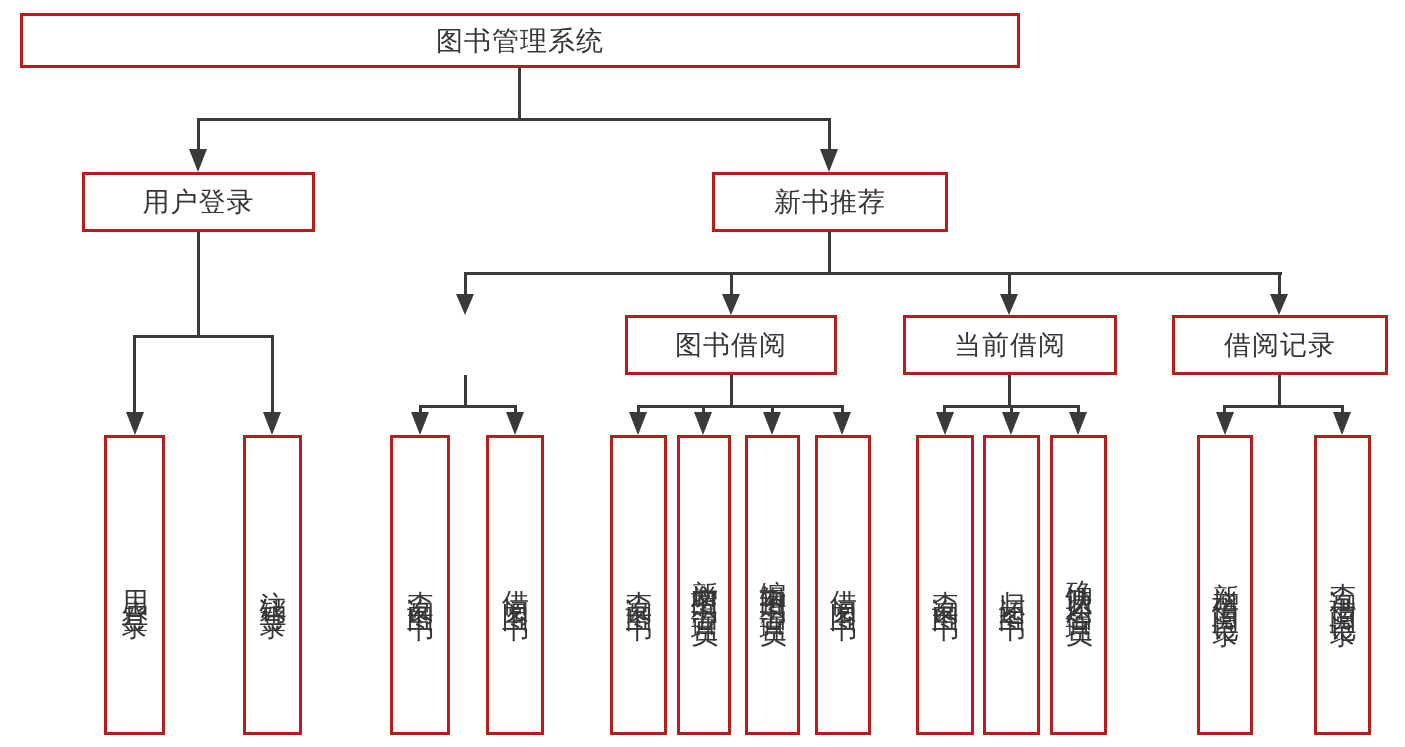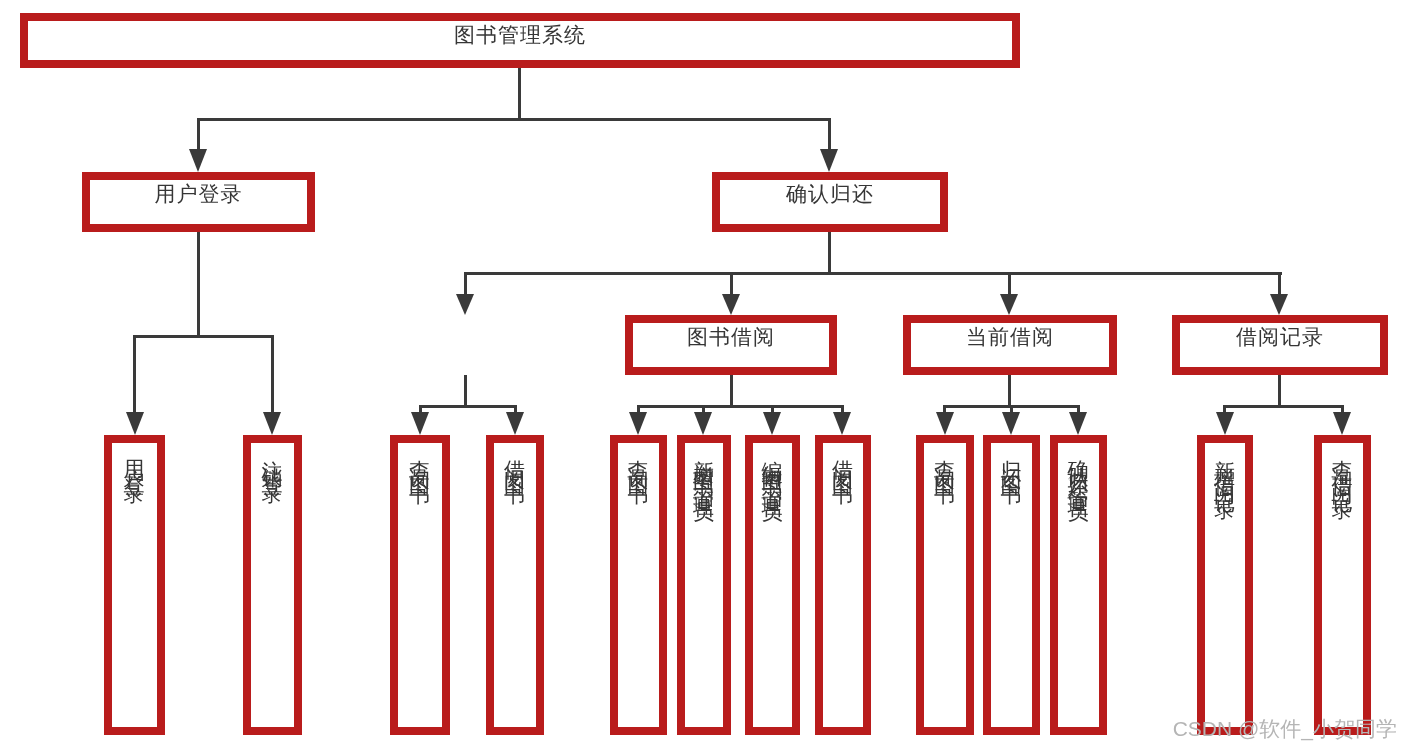--- a/index.html
+++ b/index.html
@@ -11,26 +11,27 @@
   .canvas {
     position: relative;
     width: 1405px;
     height: 747px;
     background: #ffffff;
     overflow: hidden;
   }
   .node {
     position: absolute;
     box-sizing: border-box;
-    border: 8px solid #b91c1c;
+    border: 3px solid #b91c1c;
     background: #ffffff;
     display: flex;
+    align-items: center;
     justify-content: center;
     color: #363636;
-    font-size: 21px;
+    font-size: 27px;
     letter-spacing: 1px;
     z-index: 2;
   }
   .vnode span {
     writing-mode: vertical-rl;
     text-orientation: mixed;
     letter-spacing: 8px;
     line-height: 1;
   }
   .vnode.long span {
@@ -76,21 +77,21 @@
   <div class="hline" style="left:197px; top:118px; width:634px;"></div>
   <div class="vline" style="left:197px; top:118px; height:34px;"></div>
   <div class="arrow" style="left:189px; top:149px;"></div>
   <div class="vline" style="left:828px; top:118px; height:34px;"></div>
   <div class="arrow" style="left:820px; top:149px;"></div>
 
   <div class="node" style="left:82px; top:172px; width:233px; height:60px;">
     <span>用户登录</span>
   </div>
   <div class="node" style="left:712px; top:172px; width:236px; height:60px;">
-    <span>确认归还</span>
+    <span>新书推荐</span>
   </div>
 
   <div class="vline" style="left:197px; top:232px; height:106px;"></div>
   <div class="hline" style="left:133px; top:335px; width:140px;"></div>
   <div class="vline" style="left:133px; top:335px; height:78px;"></div>
   <div class="arrow" style="left:126px; top:412px;"></div>
   <div class="vline" style="left:271px; top:335px; height:78px;"></div>
   <div class="arrow" style="left:263px; top:412px;"></div>
 
   <div class="vline" style="left:828px; top:232px; height:43px;"></div>
@@ -185,15 +186,14 @@
     <span>确认归还（管理员）</span>
   </div>
 
   <div class="node vnode" style="left:1197px; top:435px; width:56px; height:300px;">
     <span>新增借阅记录</span>
   </div>
   <div class="node vnode" style="left:1314px; top:435px; width:57px; height:300px;">
     <span>查询借阅记录</span>
   </div>
 
-  <div class="watermark">CSDN @软件_小贺同学</div>
 
 </div>
 
 </body></html>

